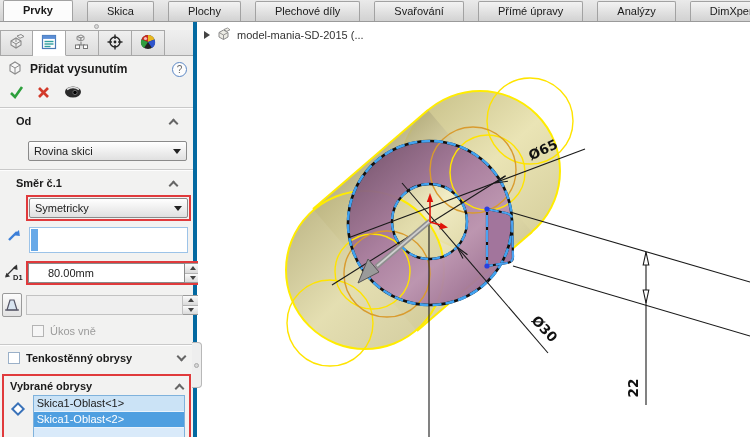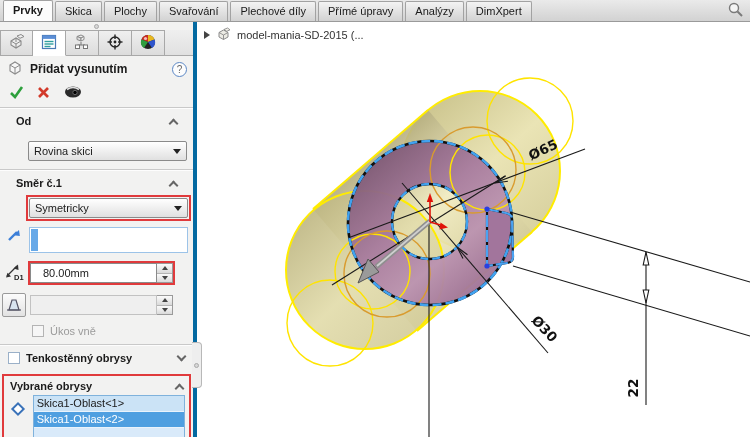--- a/index.html
+++ b/index.html
@@ -1,21 +1,21 @@
 <!DOCTYPE html>
 <html><head>
 <meta charset="utf-8">
 <style>
   *{box-sizing:border-box;margin:0;padding:0}
   body{font-family:"Liberation Sans",sans-serif}
   .app{position:relative;width:750px;height:437px;background:#fff;overflow:hidden;font-size:11px;color:#1a1a1a}
 
   
   .ribbon{position:absolute;top:0;left:0;right:0;height:22px;background:linear-gradient(#eaeaea,#d2d2d2);border-bottom:1px solid #9a9a9a;display:flex;align-items:flex-end;padding-left:3px}
-  .rtab{height:20px;line-height:18px;padding:0 9px;border:1px solid #a2a2a2;border-bottom:none;background:linear-gradient(#f3f3f3,#d2d2d2);margin-right:2px;border-radius:2px 2px 0 0;white-space:nowrap;cursor:default}
+  .rtab{height:20px;line-height:18px;padding:0 19px;border:1px solid #a2a2a2;border-bottom:none;background:linear-gradient(#f3f3f3,#d2d2d2);margin-right:14px;border-radius:2px 2px 0 0;white-space:nowrap;cursor:default}
   .rtab.active{background:#fcfcfc;font-weight:bold;height:21px}
   .ribbon-icons{margin-left:auto;display:flex;gap:6px;align-items:center;padding:0 6px 3px}
   .ricon{width:17px;height:17px;display:inline-block}
 
   
   .pm{position:absolute;top:22px;left:0;width:197px;height:415px;background:#f2f2f1;border-right:4px solid #0369a1}
   .pm-handle{height:8px;display:flex;justify-content:center;align-items:center}
   .dot{width:5px;height:5px;border-radius:50%;background:#d6d6d6;border:1px solid #a9a9a9}
   .mtabs{display:flex;height:26px;background:linear-gradient(#efefef,#e0e0e0)}
   .mtab{width:33px;display:flex;align-items:center;justify-content:center;border:1px solid #a8a8a8;border-left:none;background:linear-gradient(#efefef,#dcdcdc)}
@@ -34,21 +34,21 @@
   .chev.down{transform:rotate(135deg);margin-top:-3px}
   .dd{width:159px;height:20px;border:1px solid #8a8a8a;border-radius:2px;background:linear-gradient(#fff,#e0e0e0);display:flex;align-items:center;padding:0 5px}
   .tri-down{width:0;height:0;border-left:4px solid transparent;border-right:4px solid transparent;border-top:5px solid #222;margin-left:auto}
   .od-dd{margin:10px 0 8px 28px}
   .redwrap{margin:2px 0 0 26px;width:165px;border:2px solid #e03a3c;padding:1px;background:#f2f2f1}
   .dirrow{display:flex;margin:6px 0 0 6px;gap:7px;align-items:flex-start}
   .selbox{width:159px;height:26px;border:1px solid #9cc3e8;background:#fff;display:flex}
   .strip{width:7px;background:#67a9e8;margin:1px;height:22px}
   .fieldrow{display:flex;margin:8px 0 0 2px;align-items:center;gap:2px}
   .redfield{display:flex;border:2px solid #e03a3c}
-  .input{width:127px;height:20px;border:1px solid #8a8a8a;background:#fff;display:flex;align-items:center;padding:0 12px}
+  .input{width:157px;height:20px;border:1px solid #8a8a8a;background:#fff;display:flex;align-items:center;padding:0 19px}
   .input.disabled{background:#efefef;border-color:#c2c2c2;color:#999}
   .spin{width:16px;height:20px;display:flex;flex-direction:column;border:1px solid #9a9a9a;border-left:none}
   .sb{flex:1;display:flex;align-items:center;justify-content:center;background:linear-gradient(#fbfbfb,#dadada)}
   .sb.up{border-bottom:1px solid #b4b4b4}
   .tri-u{width:0;height:0;border-left:3px solid transparent;border-right:3px solid transparent;border-bottom:4px solid #444}
   .tri-d{width:0;height:0;border-left:3px solid transparent;border-right:3px solid transparent;border-top:4px solid #444}
   .iconbtn{width:24px;height:24px;border:1px solid #9a9a9a;border-radius:2px;background:linear-gradient(#fcfcfc,#e2e2e2);display:flex;align-items:center;justify-content:center}
   .cbrow{display:flex;gap:6px;margin:8px 0 0 32px;align-items:center;color:#9b9b9b}
   .cb{width:12px;height:12px;border:1px solid #b4b4b4;background:#f6f6f6}
   .thinrow{display:flex;gap:6px;padding:4px 8px;align-items:center;margin-top:3px}
@@ -72,22 +72,22 @@
 </style>
 </head>
 <body>
 
 <div class="app">
 
   <div class="ribbon">
     <div class="rtab active">Prvky</div>
     <div class="rtab">Skica</div>
     <div class="rtab">Plochy</div>
+    <div class="rtab">Plechové díly</div>
     <div class="rtab">Svařování</div>
-    <div class="rtab">Plechové díly</div>
     <div class="rtab">Přímé úpravy</div>
     <div class="rtab">Analýzy</div>
     <div class="rtab">DimXpert</div>
     <div class="ribbon-icons">
       <span class="ricon">
         <svg width="17" height="17">
             <circle cx="7" cy="7" r="4.5" fill="#f5f5f5" stroke="#7a7a7a" stroke-width="1.4"></circle>
             <line x1="10.5" y1="10.5" x2="15" y2="15" stroke="#7a7a7a" stroke-width="2"></line>
           </svg>
       </span>

